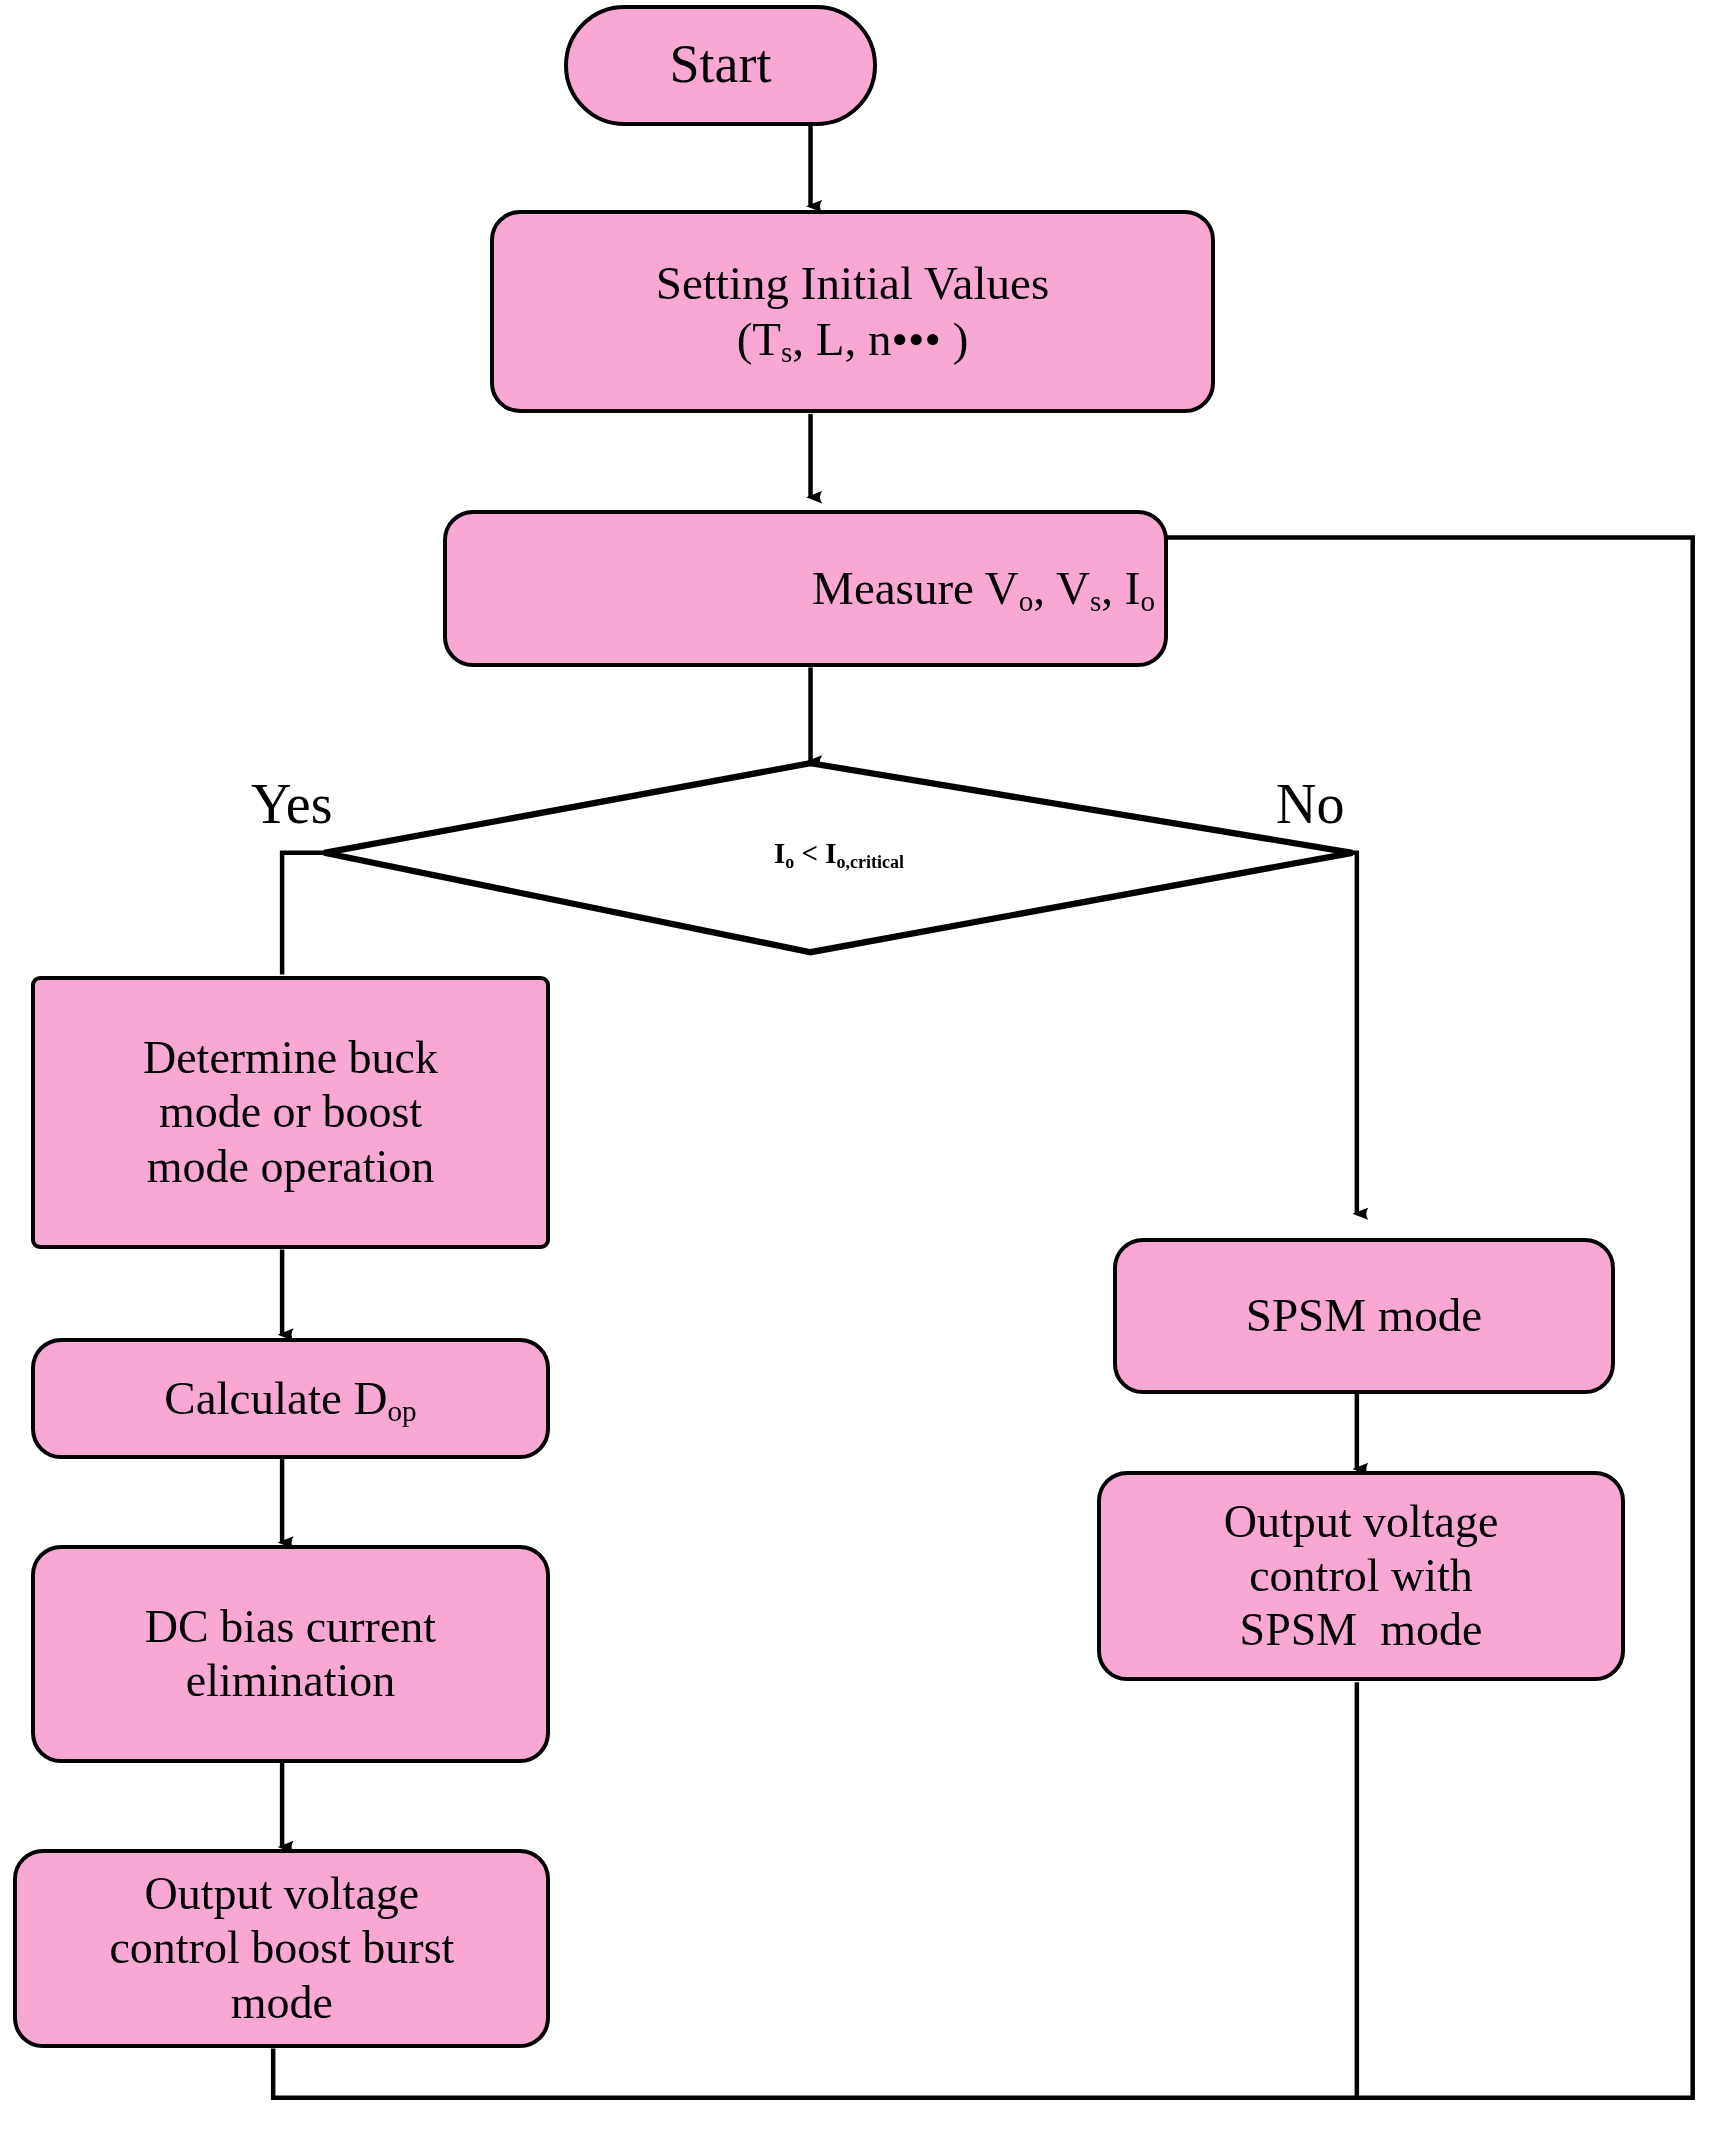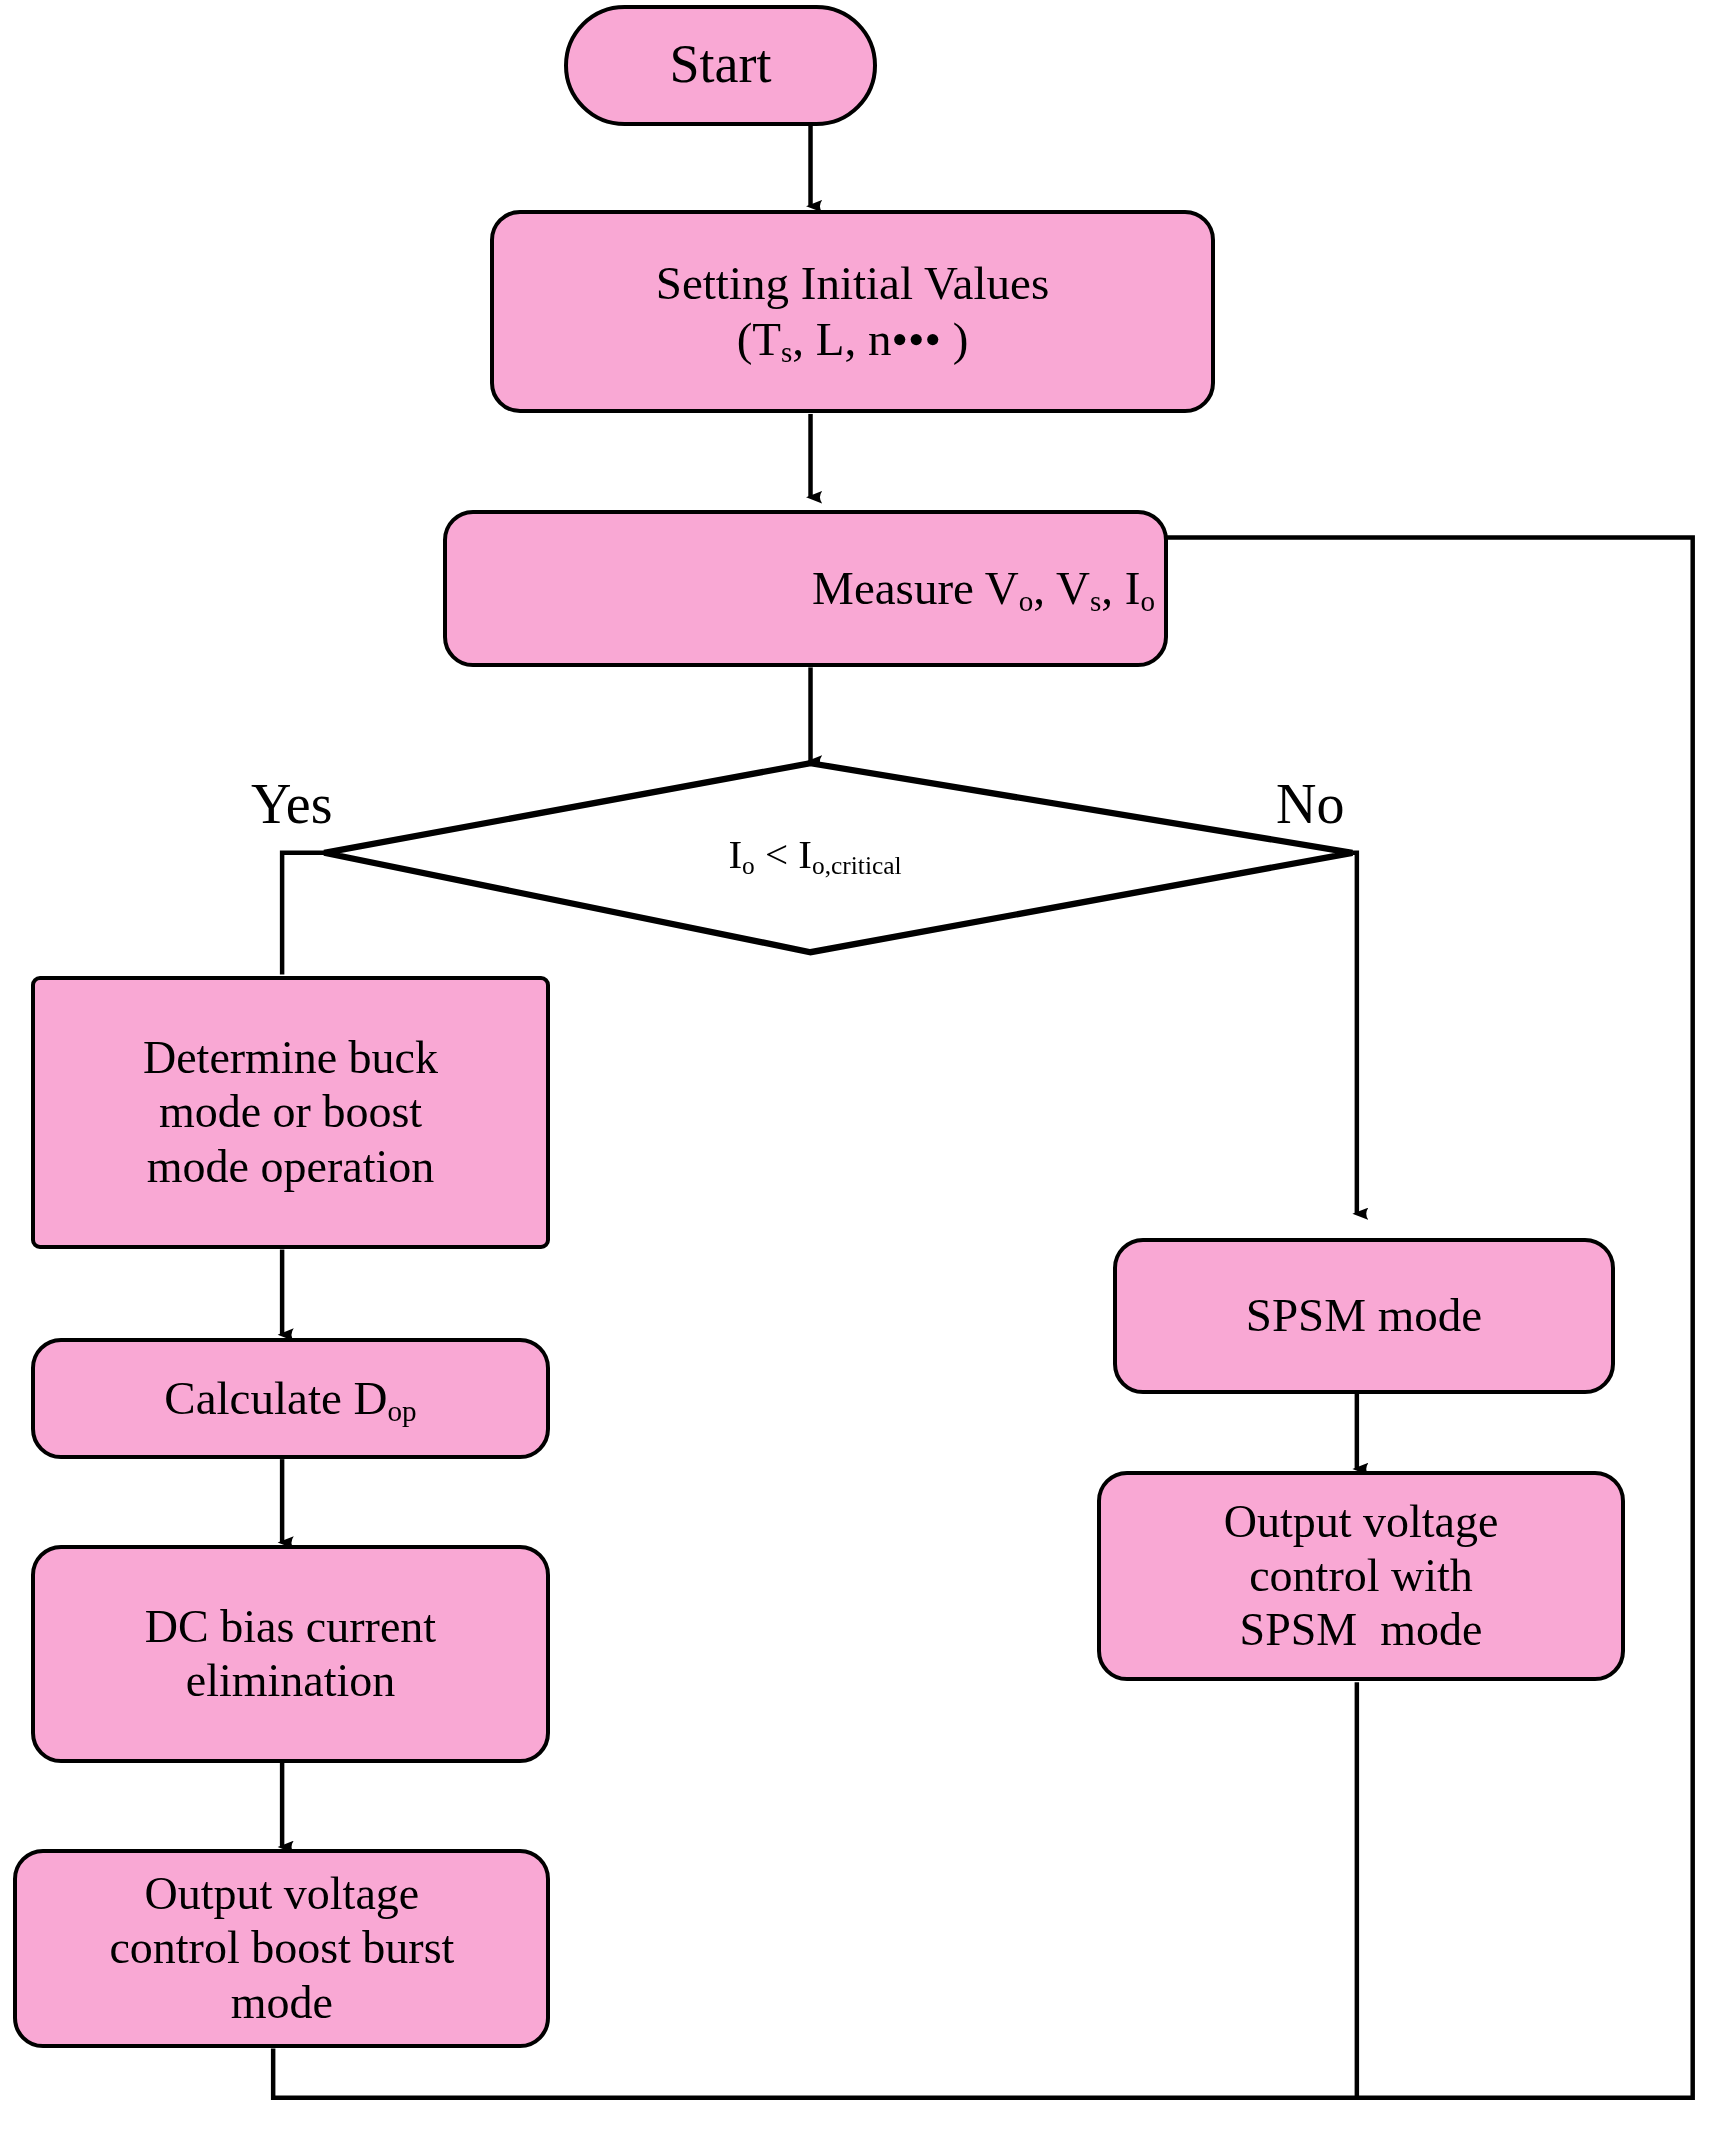--- a/index.html
+++ b/index.html
@@ -122,21 +122,21 @@
     <span class="txt">
       <span>Setting Initial Values</span><br>
       <span class="nowrap"><span>(T</span><sub>s</sub><span>, L, n••• )</span></span>
     </span>
   </div>
 
   <div class="node process" style="left:443px; top:510px; width:725px; height:157px; font-size:47px;text-align:right;">
     <span class="txt nowrap"><span>Measure V</span><sub>o</sub><span>, V</span><sub>s</sub><span>, I</span><sub>o</sub></span>
   </div>
 
-  <div class="diamond-wrap" style="left:627px; top:811px; width:376px; height:85px; font-size:41px;">
+  <div class="diamond-wrap" style="left:651px; top:811px; width:376px; height:85px; font-size:29px;font-weight:bold;">
     <span class="diamond-label"><span>I</span><sub>o</sub><span> &lt; I</span><sub>o,critical</sub></span>
   </div>
 
   <div class="edge-label" style="left:251px; top:772px; font-size:56px;">Yes</div>
   <div class="edge-label" style="left:1276px; top:772px; font-size:56px;">No</div>
 
   <div class="node process" style="left:31px; top:976px; width:519px; height:273px; font-size:46px;border-radius:9px;">
     <span class="txt">
       <span>Determine buck</span><br>
       <span>mode or boost</span><br>

